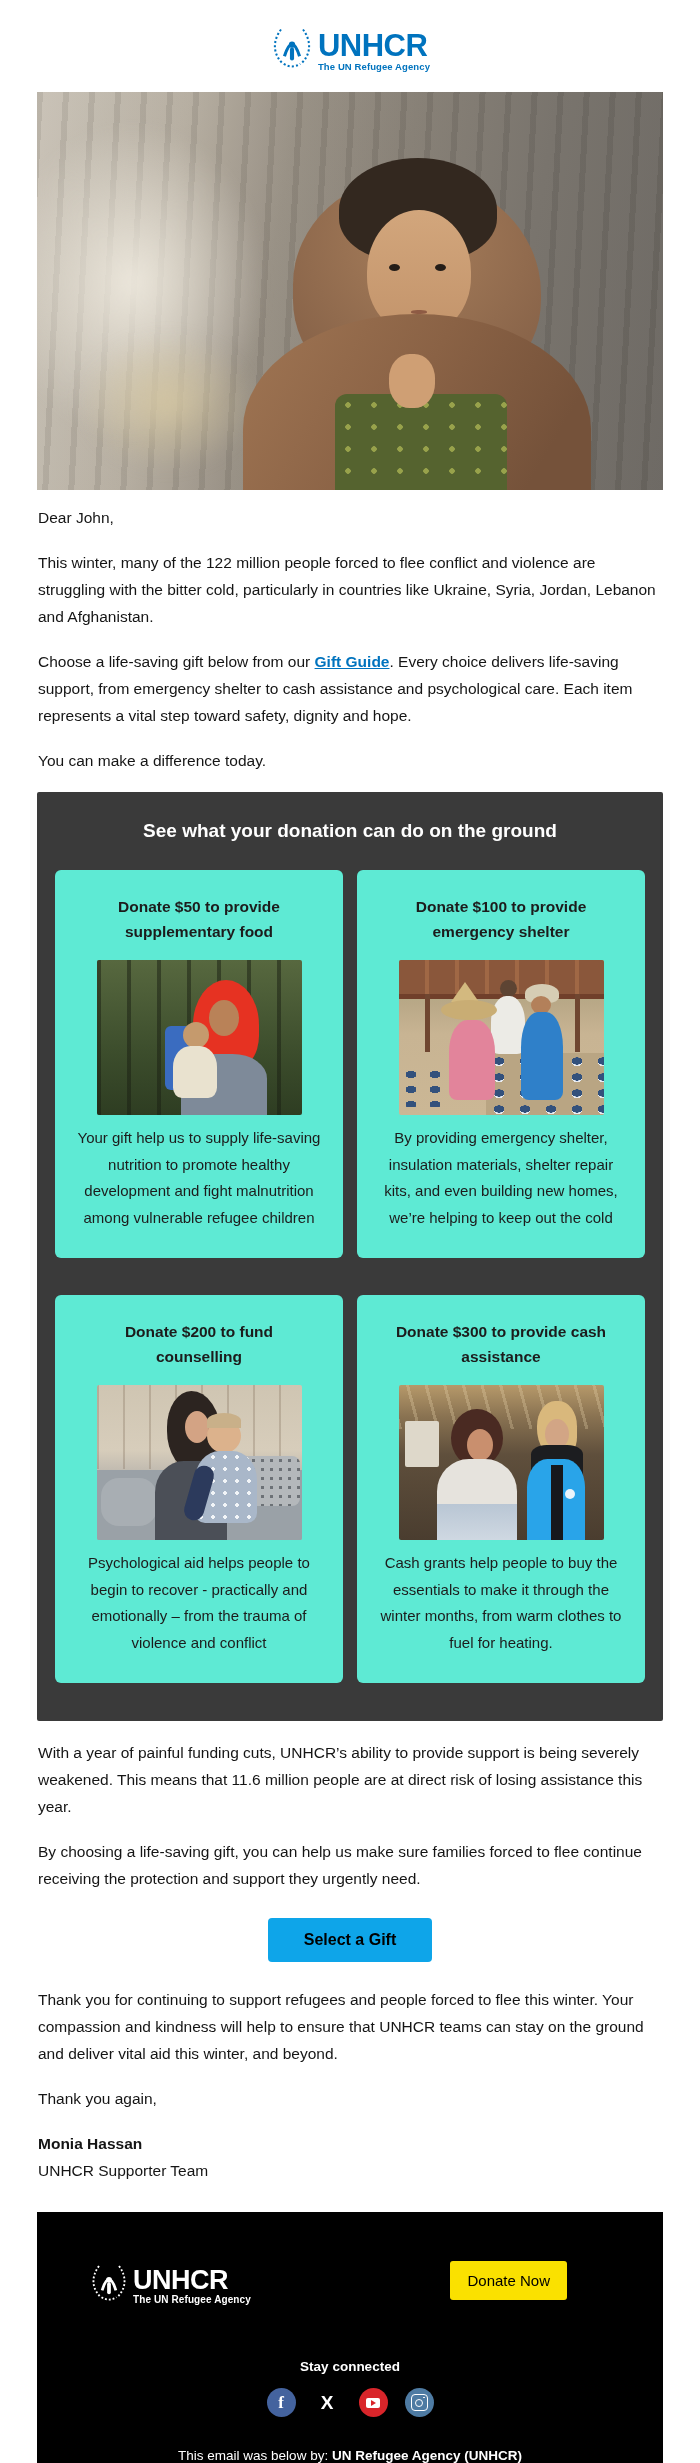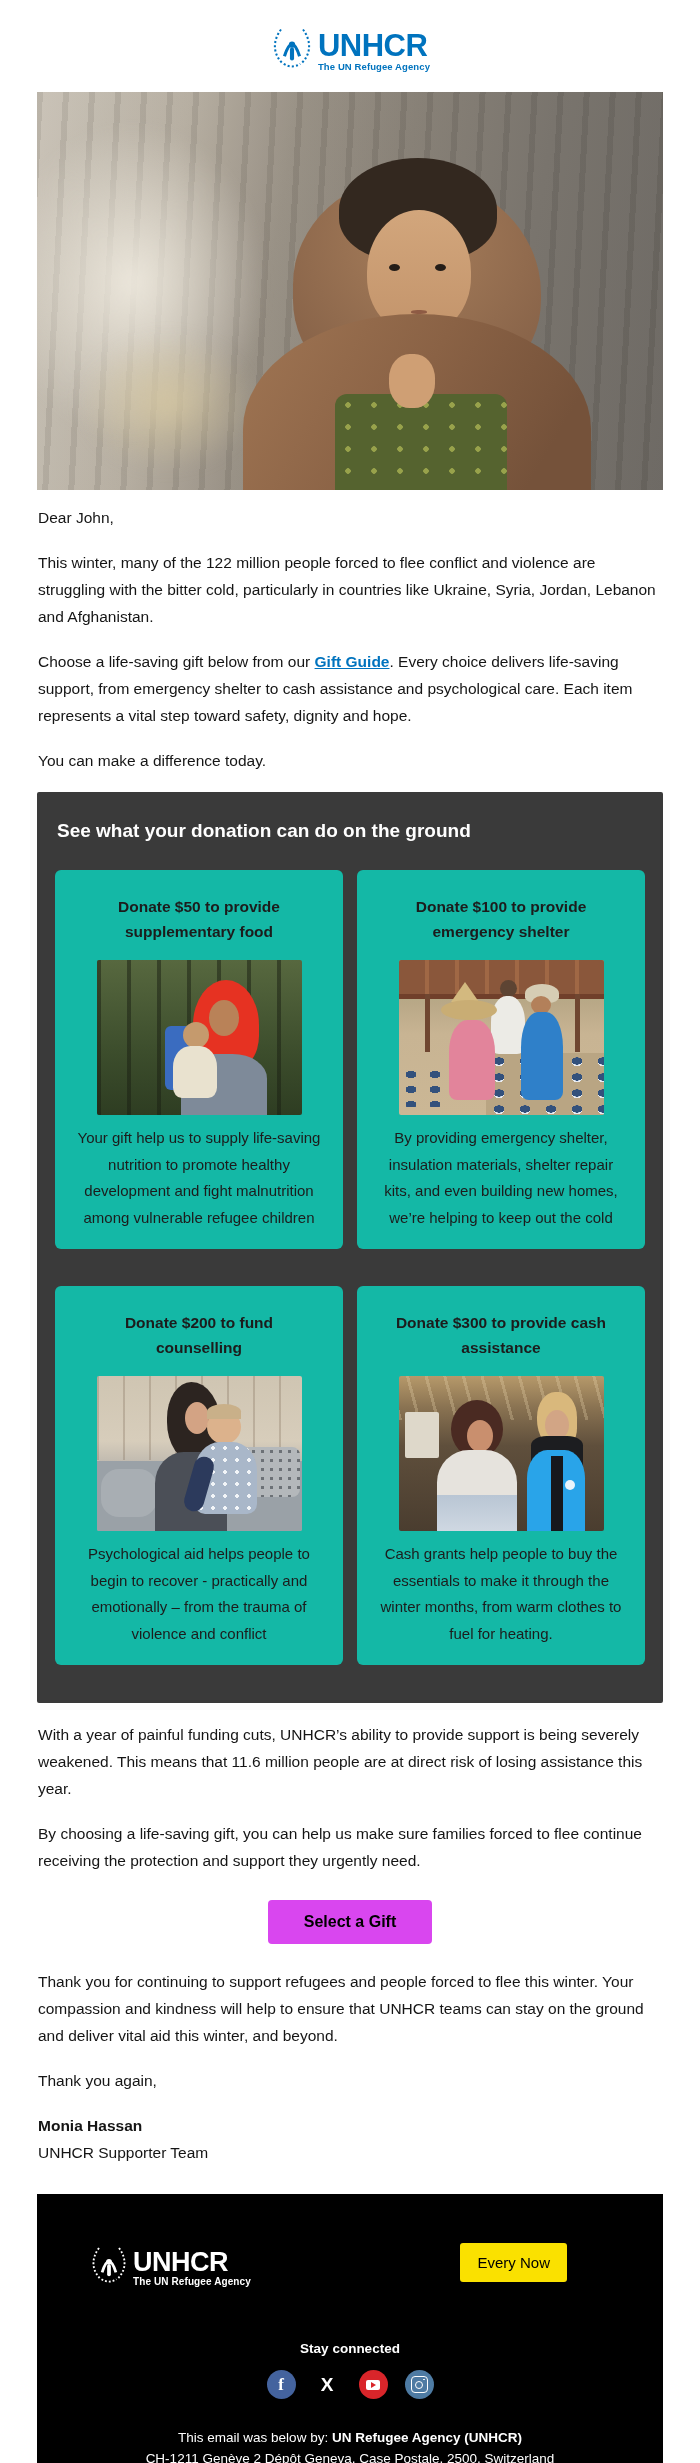--- a/index.html
+++ b/index.html
@@ -38,23 +38,23 @@
   .hero .hand  { position:absolute; left:352px; top:262px; width:46px; height:54px; background:#cf9f74; border-radius:45%; }
 
   
   .copy { padding:0 38px; font-size:15.5px; line-height:27px; }
   .copy p { margin:18px 0; }
   .copy .first { margin-top:14px; }
   .inline-link { color:#0073BE; font-weight:bold; text-decoration:underline; cursor:pointer; }
 
   
   .gift-section { width:626px; margin:10px auto 0; background:#3A3A3A; border-radius:2px; padding-bottom:38px; }
-  .gift-title { color:#fff; font-size:19px; font-weight:bold; padding:28px 20px 4px; }
+  .gift-title { color:#fff; font-size:19px; font-weight:bold; text-align:center; padding:28px 4px 4px; }
   .cards { display:grid; grid-template-columns:1fr 1fr; gap:37px 14px; padding:24px 18px 0; }
-  .card { background:#14b8a6; border-radius:6px; padding:20px 12px 18px; text-align:center; }
+  .card { background:#5eead4; border-radius:6px; padding:20px 12px 27px; text-align:center; }
   .card h3 { font-size:15.5px; line-height:25px; font-weight:bold; color:#1c1c1c; margin:4px auto 0; max-width:218px; }
   .card p { font-size:15px; line-height:26.5px; color:#1c1c1c; margin:10px auto 0; max-width:248px; }
 
   
   .ph { position:relative; width:205px; height:155px; margin:16px auto 4px; overflow:hidden; border-radius:2px; }
   .ph div { position:absolute; }
 
   .ph1 { background:linear-gradient(180deg,#57683f,#3c4d2c 60%,#2e3d22); }
   .ph1::before { content:""; position:absolute; inset:0;
     background:repeating-linear-gradient(90deg, rgba(25,30,18,0.5) 0 4px, rgba(0,0,0,0) 4px 30px); }
@@ -114,21 +114,21 @@
     background:linear-gradient(180deg,#e6e3dd 55%, #b9c6d4 56%, #cfd8e2 100%); border-radius:40% 40% 0 0; }
   .ph4 .rwhair { left:138px; top:16px; width:40px; height:56px; background:#d9b87c; border-radius:45% 45% 35% 50%; }
   .ph4 .rwface { left:146px; top:34px; width:24px; height:30px; background:#d2a585; border-radius:50%; }
   .ph4 .rwtop  { left:132px; top:60px; width:52px; height:32px; background:#1c1d20; border-radius:30% 30% 0 0; }
   .ph4 .rwvest { left:128px; top:74px; width:58px; height:81px; background:#29a4e9; border-radius:35% 35% 0 0; }
   .ph4 .rwzip  { left:152px; top:80px; width:12px; height:75px; background:#16181c; }
   .ph4 .emblem-dot { left:166px; top:104px; width:10px; height:10px; background:#eaf4fb; border-radius:50%; }
 
   
   .cta-wrap { text-align:center; margin:26px 0 24px; }
-  .cta { display:inline-block; background:#d946ef; color:#000; font-weight:bold; font-size:16px;
+  .cta { display:inline-block; background:#0ea5e9; color:#000; font-weight:bold; font-size:16px;
     font-family:"Liberation Sans", sans-serif; padding:13px 36px; border:none; border-radius:4px; cursor:pointer; }
 
   .sig-name { font-weight:bold; margin-bottom:0 !important; }
   .sig-team { margin-top:0 !important; }
 
   
   .footer { width:626px; margin:28px auto 0; background:#000; color:#fff; padding:44px 0 30px; }
   .footer-top { display:flex; align-items:center; justify-content:space-between; padding:0 96px 0 52px; }
   .logo-white { color:#fff; }
   .logo-white .wordmark { font-size:27px; line-height:25px; }
@@ -298,21 +298,21 @@
             <path d="M21 47 Q32 12 43 47" stroke-width="4.5"></path>
             <circle cx="32" cy="30" r="4.6" fill="currentColor" stroke="none"></circle>
             <path d="M32 37 V50" stroke-width="6" stroke-linecap="round"></path>
           </g>
         </svg>
         <div>
           <div class="wordmark">UNHCR</div>
           <div class="tagline">The UN Refugee Agency</div>
         </div>
       </div>
-      <button class="donate-btn">Every Now</button>
+      <button class="donate-btn">Donate Now</button>
     </div>
 
     <div class="stay">Stay connected</div>
 
     <div class="socials">
       <span class="social fb">f</span>
       <span class="social x">X</span>
       <span class="social yt">
           <span class="yt-play"></span>
         </span>

